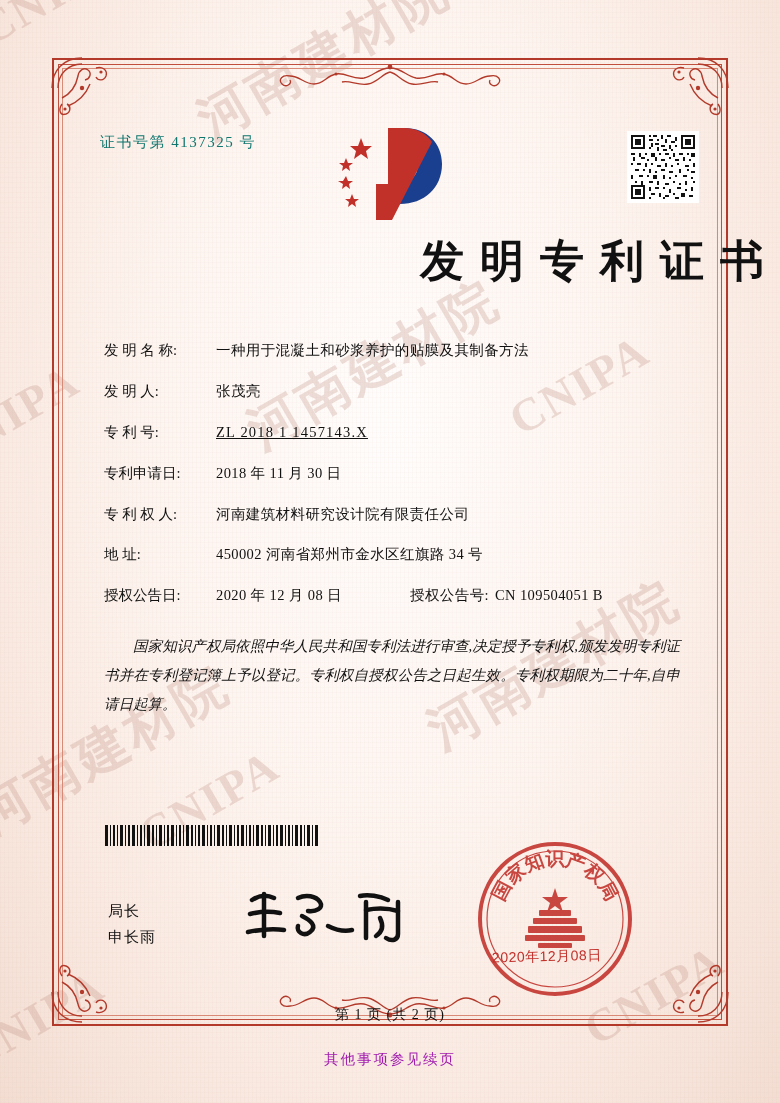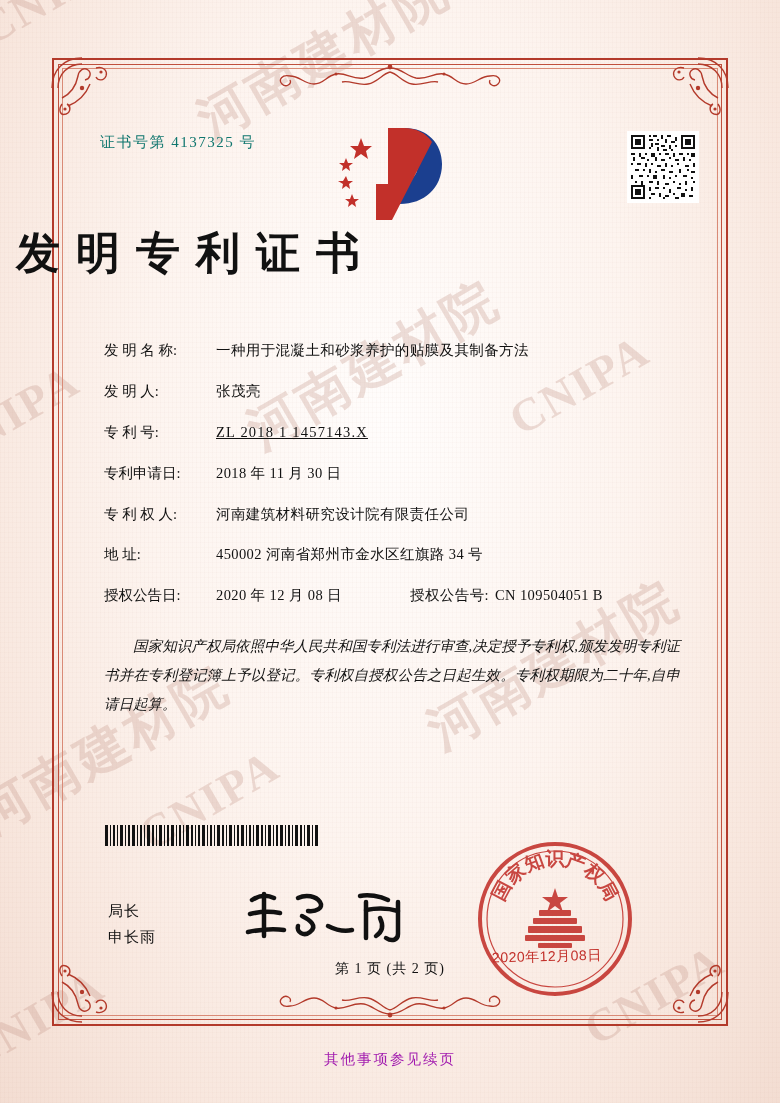--- a/index.html
+++ b/index.html
@@ -139,22 +139,22 @@
     top: 133px;
     font-size: 15px;
     color: #0f766e;
     letter-spacing: 1.5px;
   }
 
   .main-title {
     position: absolute;
     left: 0;
     right: 0;
-    top: 224px;
-    text-align: left;
+    top: 232px;
+    text-align: right;
     font-size: 44px;
     font-weight: bold;
     letter-spacing: 16px;
     color: #111;
     text-indent: 16px;
   }
 
   .fields {
     position: absolute;
     left: 104px;
@@ -251,21 +251,21 @@
     color: #c2302a;
     letter-spacing: 0.5px;
     transform: rotate(-1.5deg);
     font-family: "Liberation Sans", sans-serif;
   }
 
   .page-num {
     position: absolute;
     left: 0;
     right: 0;
-    top: 960px;
+    top: 1006px;
     text-align: center;
     font-size: 14px;
     color: #111;
     letter-spacing: 1px;
   }
   .footer-note {
     position: absolute;
     left: 0;
     right: 0;
     top: 1050px;

